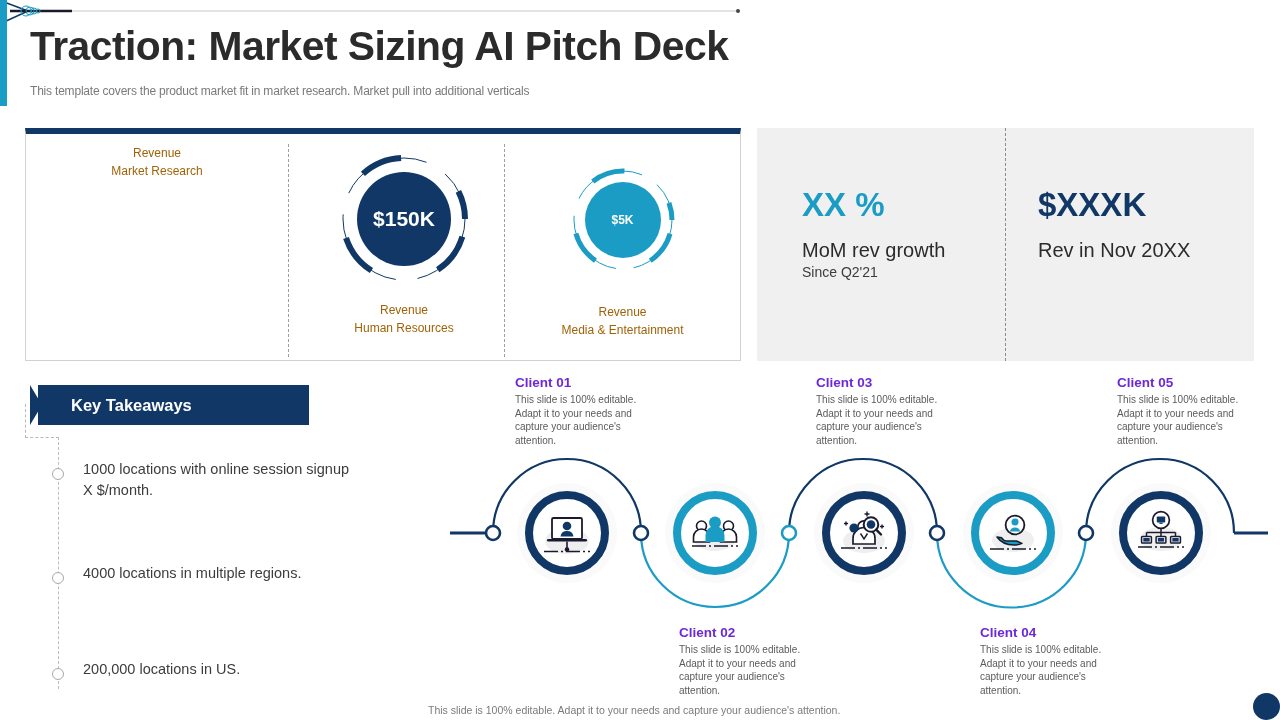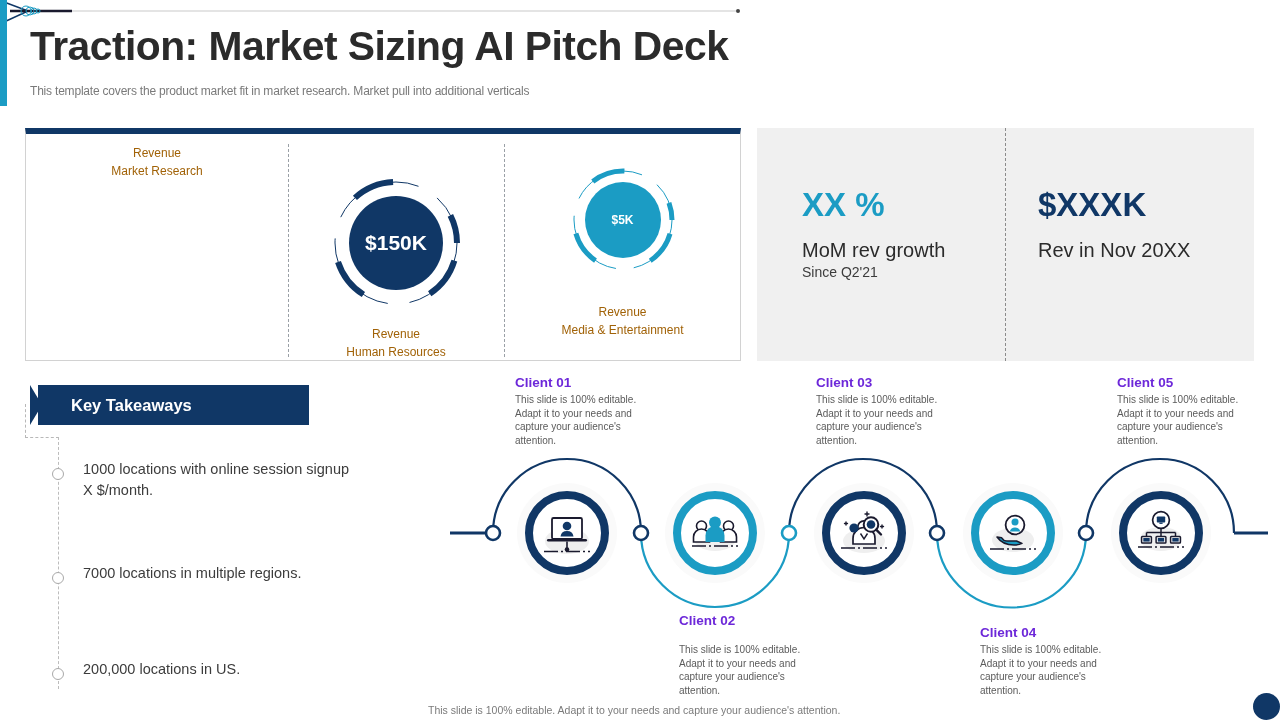--- a/index.html
+++ b/index.html
@@ -169,21 +169,21 @@
 
 <div id="revenue-panel">
   <div class="rev-divider" style="left:262px;"></div>
   <div class="rev-divider" style="left:478px;"></div>
 
   <div class="rev-col" style="left:0; width:262px;">
     <div class="rev-caption" style="margin-top:10px;">Revenue
 Market Research</div>
   </div>
 
-  <div class="rev-col" style="left:262px; width:216px;margin-top:24px;">
+  <div class="rev-col" style="left:270px; width:216px;">
     <div class="donut-wrap" style="width:134px;height:134px;margin-top:18px;">
       <svg width="134" height="134" viewBox="0 0 134 134">
         <circle cx="67" cy="67" r="61" fill="none" stroke="#103766" stroke-width="1" stroke-dasharray="92 22 92 22" stroke-dashoffset="10"></circle>
         <circle cx="67" cy="67" r="61" fill="none" stroke="#103766" stroke-width="6" stroke-dasharray="42 70 42 70" stroke-dashoffset="-18"></circle>
         <circle cx="67" cy="67" r="47" fill="#103766"></circle>
       </svg>
       <div class="donut-label" style="font-size:21px;">$150K</div>
     </div>
     <div class="rev-caption" style="margin-top:15px;">Revenue
 Human Resources</div>
@@ -226,21 +226,21 @@
 <div id="kt-elbow"></div>
 <div id="kt-vline"></div>
 
 <div class="kt-item" style="top:468px;">
   <div class="kt-dot"></div>
   <div class="kt-text">1000 locations  with online session signup
 X $/month.</div>
 </div>
 <div class="kt-item" style="top:572px;">
   <div class="kt-dot"></div>
-  <div class="kt-text">7000 locations in multiple regions.</div>
+  <div class="kt-text">4000 locations in multiple regions.</div>
 </div>
 <div class="kt-item" style="top:668px;">
   <div class="kt-dot"></div>
   <div class="kt-text">200,000 locations in US.</div>
 </div>
 
 <div id="timeline">
 
   <svg style="position:absolute;left:0;top:0;width:1280px;height:340px;" viewBox="0 0 1280 340">
 
@@ -294,21 +294,21 @@
           <circle cx="14.5" cy="18" r="5" fill="#fff" stroke="#1a1a2e" stroke-width="1.6"></circle>
           <path d="M6.5 34v-5a8 8 0 0 1 16 0v5z" fill="#fff" stroke="#1a1a2e" stroke-width="1.6"></path>
           <circle cx="41.5" cy="18" r="5" fill="#fff" stroke="#1a1a2e" stroke-width="1.6"></circle>
           <path d="M33.5 34v-5a8 8 0 0 1 16 0v5z" fill="#fff" stroke="#1a1a2e" stroke-width="1.6"></path>
           <circle cx="28" cy="14.5" r="6" fill="#1B9CC4"></circle>
           <path d="M18.5 34v-6.5a9.5 9.5 0 0 1 19 0V34z" fill="#1B9CC4"></path>
           <line x1="5" y1="38" x2="51" y2="38" stroke="#1a1a2e" stroke-width="1.4" stroke-dasharray="14 3 2 3"></line>
         </svg>
       </div>
     </div>
-    <div class="client-title" style="left:14px;top:130px;">Client 02</div>
+    <div class="client-title" style="left:14px;top:142px;">Client 02</div>
     <div class="client-body" style="left:14px;top:160px;">This slide is 100% editable.  Adapt it to your needs and capture your audience's attention.</div>
   </div>
 
   <div class="client-node" style="left:814px;top:118px;">
     <div class="ring-outer"></div>
     <div class="ring-main" style="border:8px solid #103766;">
       <div class="icon-box">
         <svg viewBox="0 0 56 50" width="56" height="50">
           <ellipse cx="28" cy="33" rx="21" ry="12" fill="#efefef"></ellipse>
           <circle cx="28" cy="19" r="6.2" fill="#fff" stroke="#1a1a2e" stroke-width="1.7"></circle>

